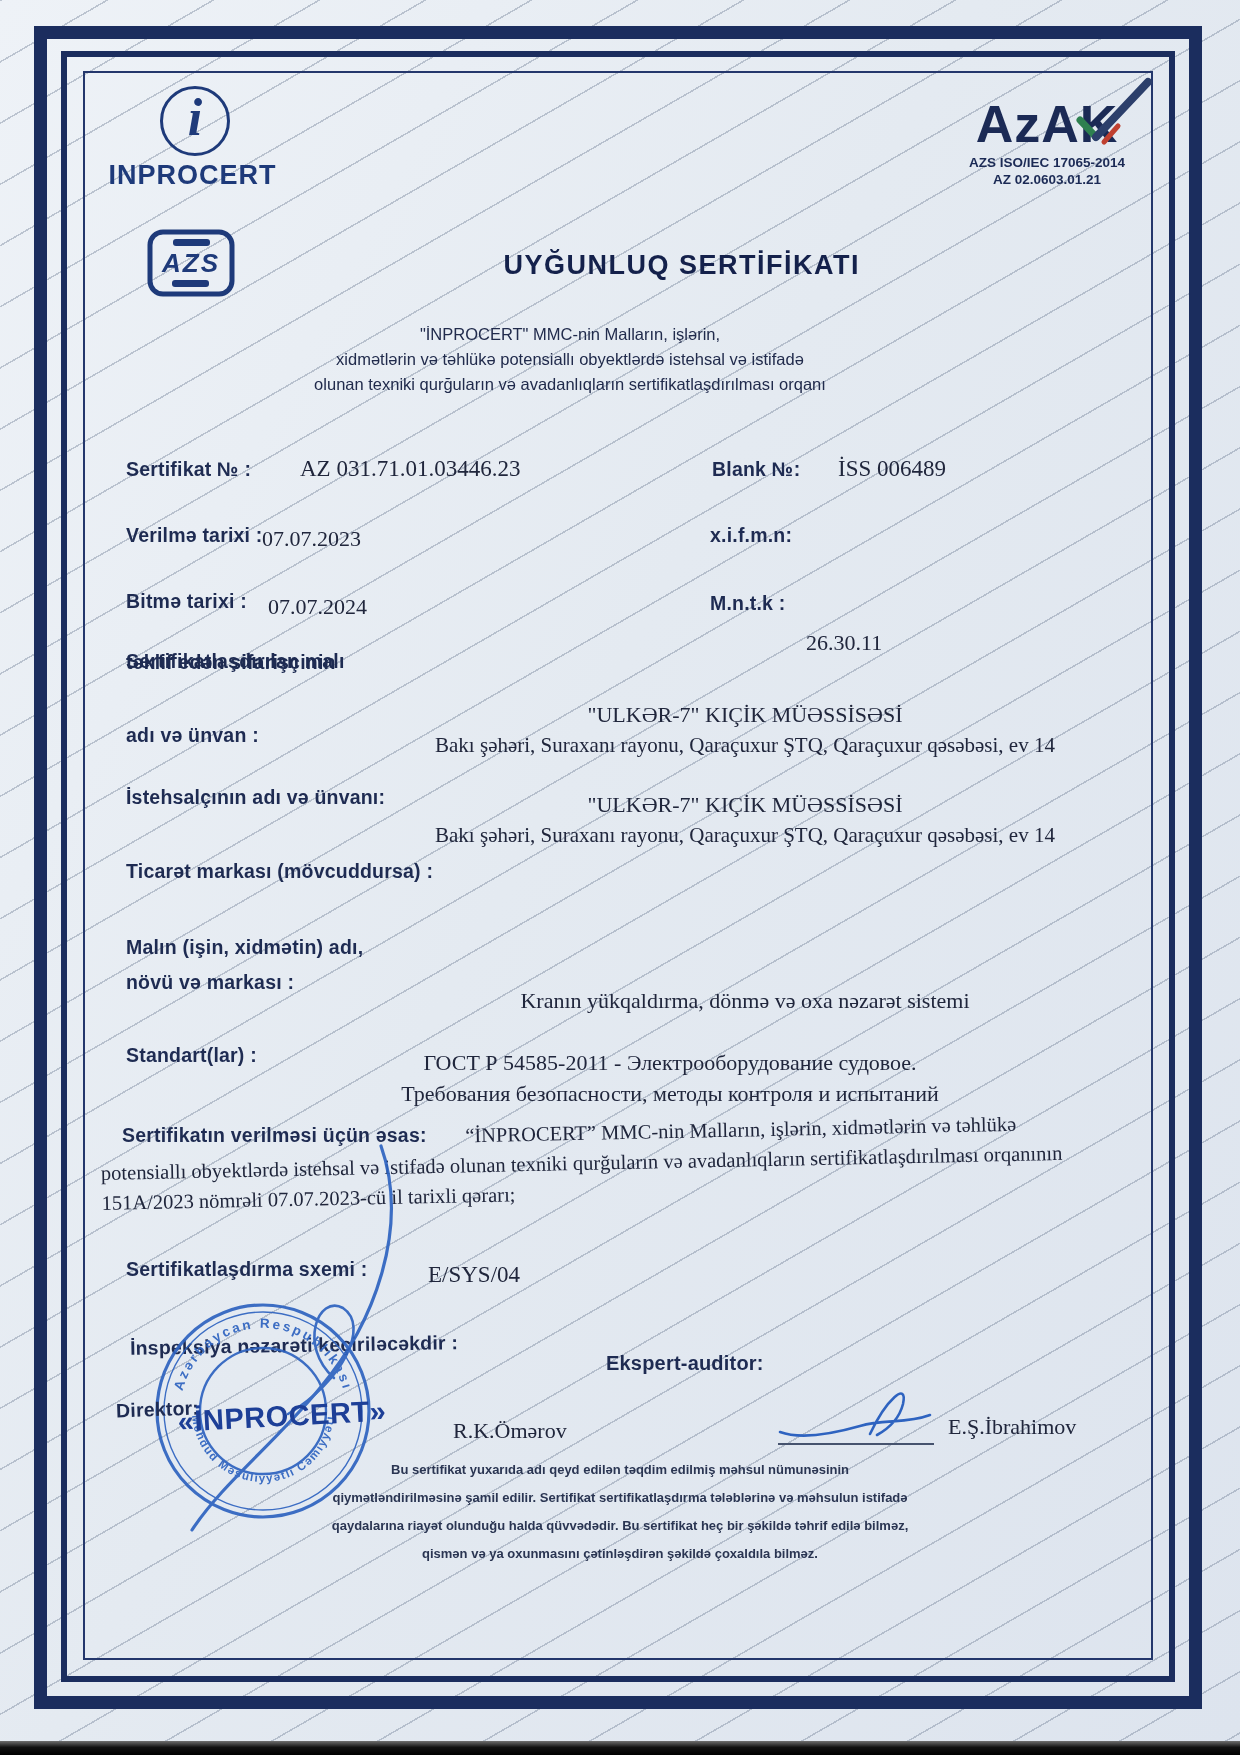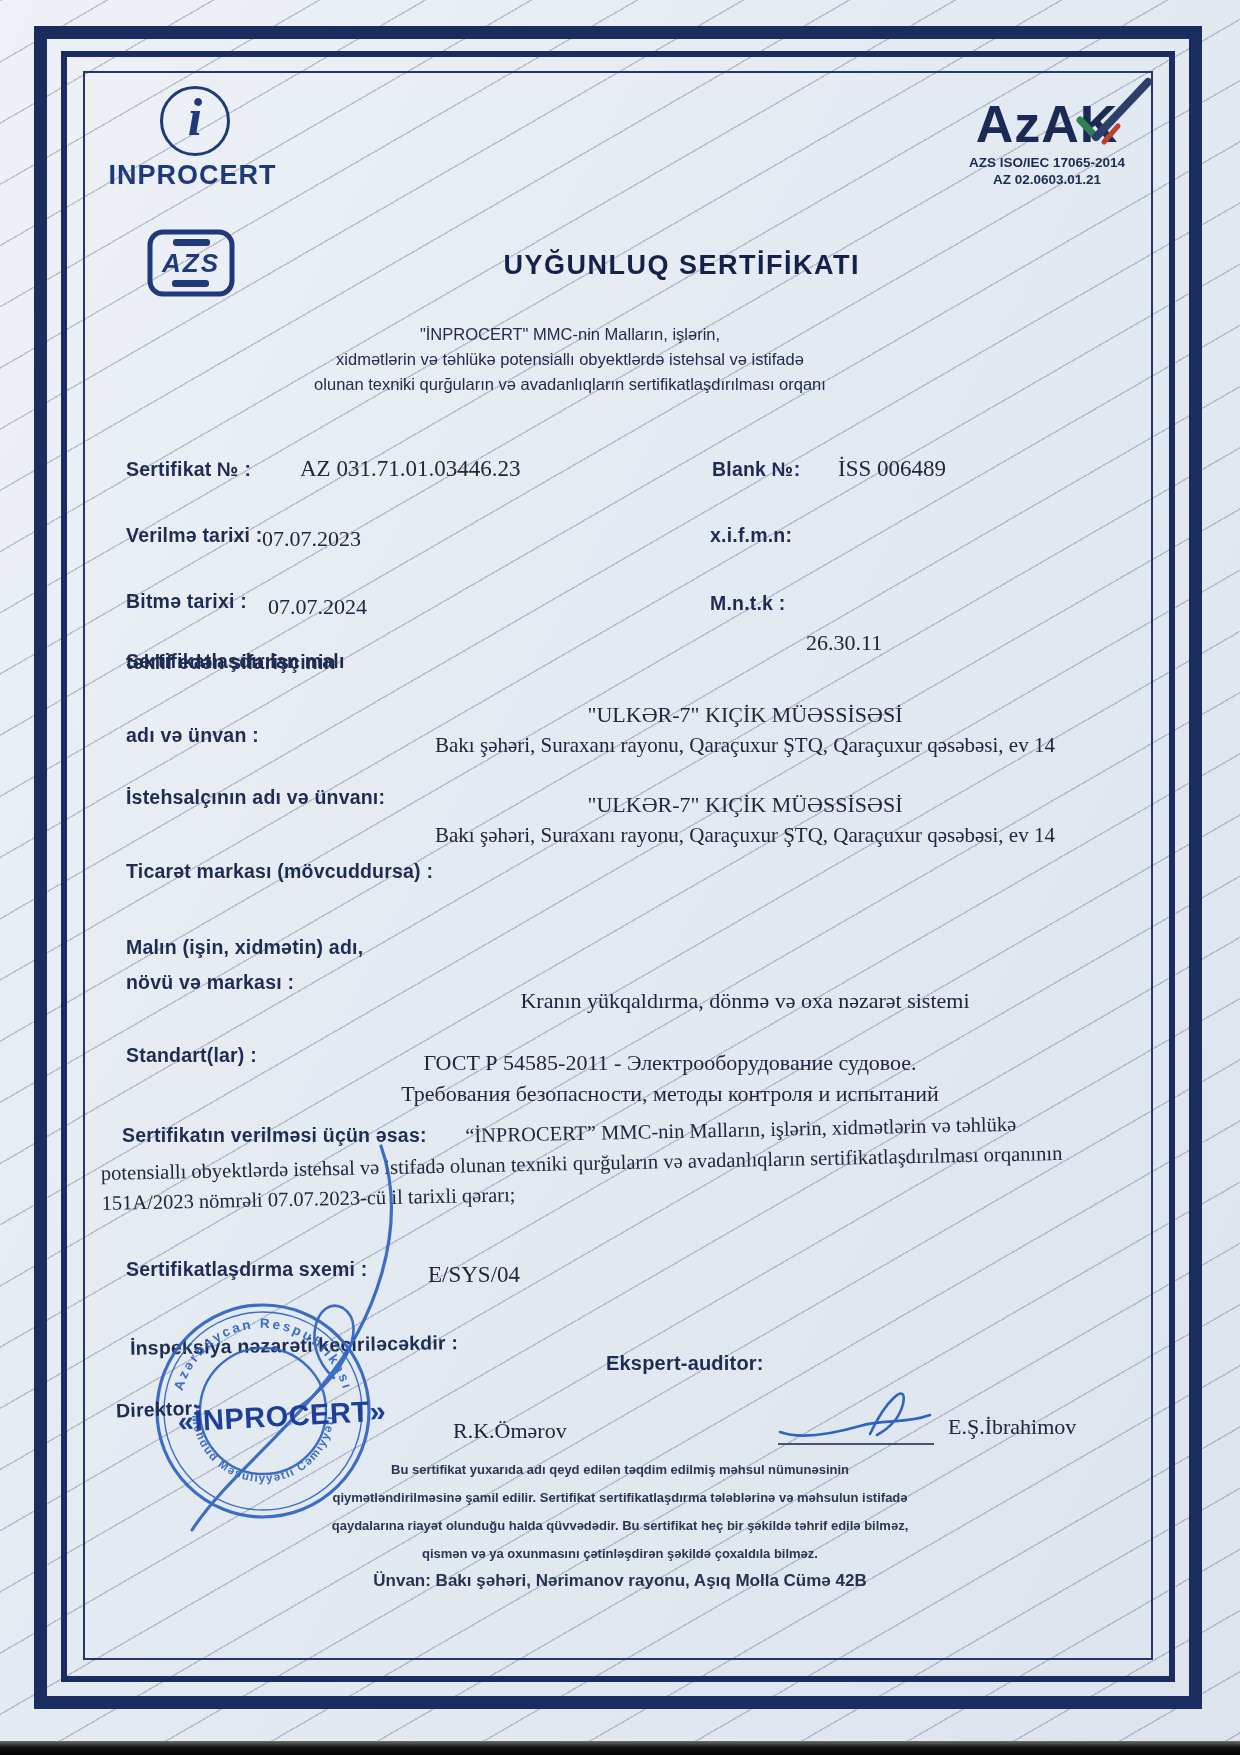--- a/index.html
+++ b/index.html
@@ -163,18 +163,17 @@
   <div class="abs sig-name" style="left:948px;top:1414px;">E.Ş.İbrahimov</div>
 
   <div class="abs ctr disc" style="left:150px;top:1456px;width:940px;">
     <div>Bu sertifikat yuxarıda adı qeyd edilən təqdim edilmiş məhsul nümunəsinin</div>
     <div>qiymətləndirilməsinə şamil edilir. Sertifikat sertifikatlaşdırma tələblərinə və məhsulun istifadə</div>
     <div>qaydalarına riayət olunduğu halda qüvvədədir. Bu sertifikat heç bir şəkildə təhrif edilə bilməz,</div>
     <div>qismən və ya oxunmasını çətinləşdirən şəkildə çoxaldıla bilməz.</div>
   </div>
 
   <div class="abs ctr" style="left:200px;top:1566px;width:840px;">
-    <div class="footer-line">Ünvan: Bakı şəhəri, Nərimanov rayonu, Aşıq Molla Cümə 42B</div>
   </div>
 
 </div>
 
 <div class="photo-bottom"></div>
 
 </body></html>

